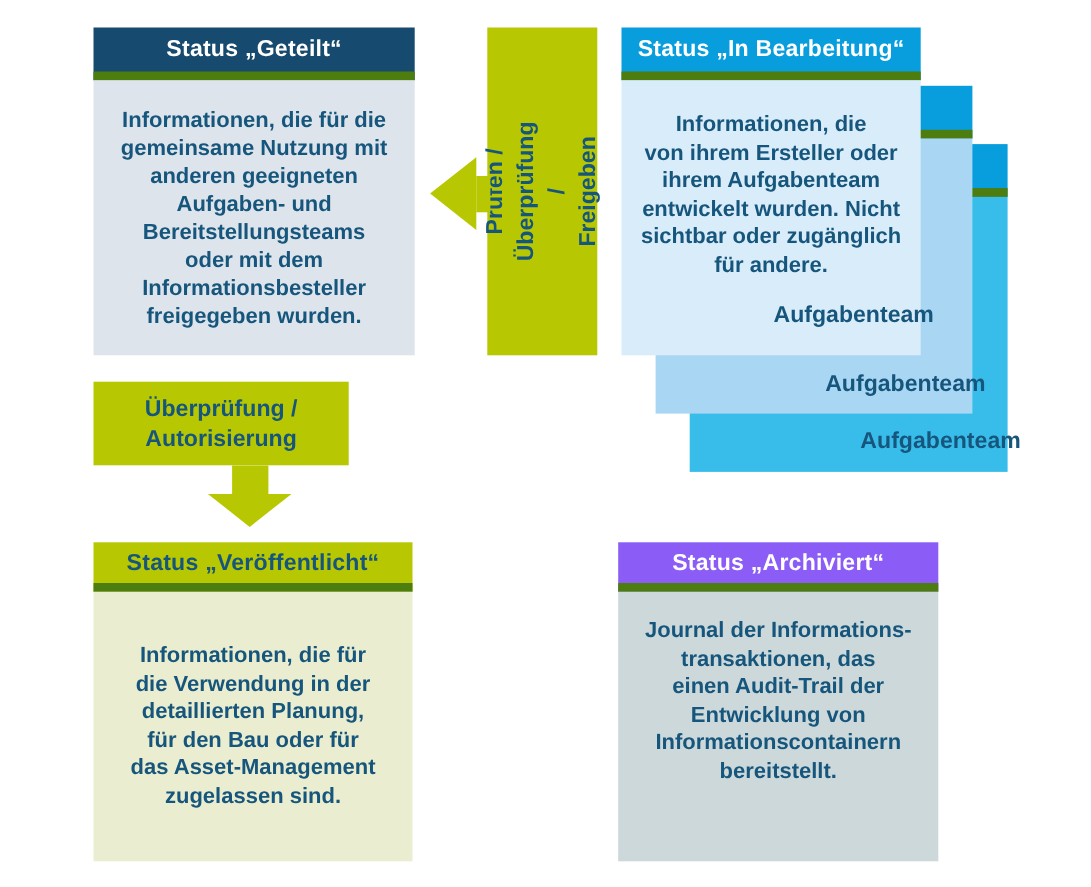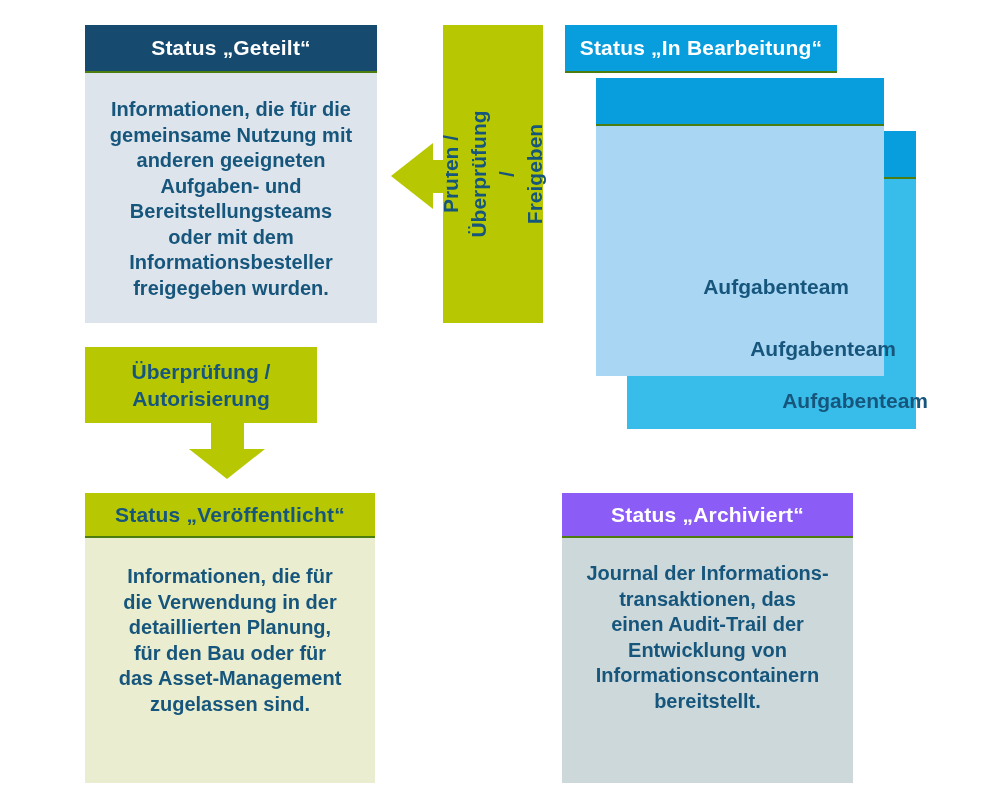--- a/index.html
+++ b/index.html
@@ -16,21 +16,21 @@
     overflow: hidden;
   }
   .box { position: absolute; box-sizing: border-box; }
   .box-header {
     box-sizing: border-box;
     display: flex;
     align-items: center;
     justify-content: center;
     font-weight: bold;
     font-size: 21px;
-    border-bottom: 2px solid #4d7c0f;
+    border-bottom: 8px solid #4d7c0f;
     letter-spacing: 0.2px;
   }
   .box-body {
     box-sizing: border-box;
     white-space: pre-line;
     text-align: center;
     font-size: 20px;
     line-height: 25.5px;
     font-weight: bold;
   }
@@ -89,20 +89,26 @@
   <div class="card" style="left:596px; top:78px; width:288px; height:298px;">
     <div class="box-header txt-white" style="background:#089edd;"></div>
     <div style="position:absolute; left:0; top:48px; width:100%; height:250px; background:#a9d6f3;"></div>
     <span class="team-label" style="bottom:15px;">Aufgabenteam</span>
   </div>
 
   <div class="card" style="left:565px; top:25px; width:272px; height:298px;">
     <div class="box-header txt-white" style="background:#089edd;">
       <span>Status „In Bearbeitung“</span>
     </div>
+    <div class="box-body txt-navy" style="position:absolute; left:0; top:48px; width:100%; height:250px; background:#d9ecfa; padding-top:28px;">Informationen, die
+von ihrem Ersteller oder
+ihrem Aufgabenteam
+entwickelt wurden. Nicht
+sichtbar oder zugänglich
+für andere.</div>
     <span class="team-label" style="bottom:24px;">Aufgabenteam</span>
   </div>
 
   <div class="box" style="left:85px; top:25px; width:292px; height:298px;">
     <div class="box-header txt-white" style="height:48px; background:#164a6e;">
       <span>Status „Geteilt“</span>
     </div>
     <div class="box-body txt-navy" style="width:100%; height:250px; background:#dde4eb; padding-top:24px;">Informationen, die für die
 gemeinsame Nutzung mit
 anderen geeigneten
@@ -130,21 +136,21 @@
 
   <svg class="arrow-svg" style="left:189px; top:423px;" width="76" height="56" viewBox="0 0 76 56">
     <rect x="22" y="0" width="33" height="27" fill="#b7c802"></rect>
     <polygon points="0,26 76,26 38,56" fill="#b7c802"></polygon>
   </svg>
 
   <div class="box" style="left:85px; top:493px; width:290px; height:290px;">
     <div class="box-header txt-navy" style="height:45px; background:#b7c802;">
       <span>Status „Veröffentlicht“</span>
     </div>
-    <div class="box-body txt-navy" style="width:100%; height:245px; background:#eaedcf; padding-top:26px;">Informationen, die für
+    <div class="box-body txt-navy" style="width:100%; height:245px; background:#eaedcf; padding-top:46px;">Informationen, die für
 die Verwendung in der
 detaillierten Planung,
 für den Bau oder für
 das Asset-Management
 zugelassen sind.</div>
   </div>
 
   <div class="box" style="left:562px; top:493px; width:291px; height:290px;">
     <div class="box-header txt-white" style="height:45px; background:#8b5cf6;">
       <span>Status „Archiviert“</span>

